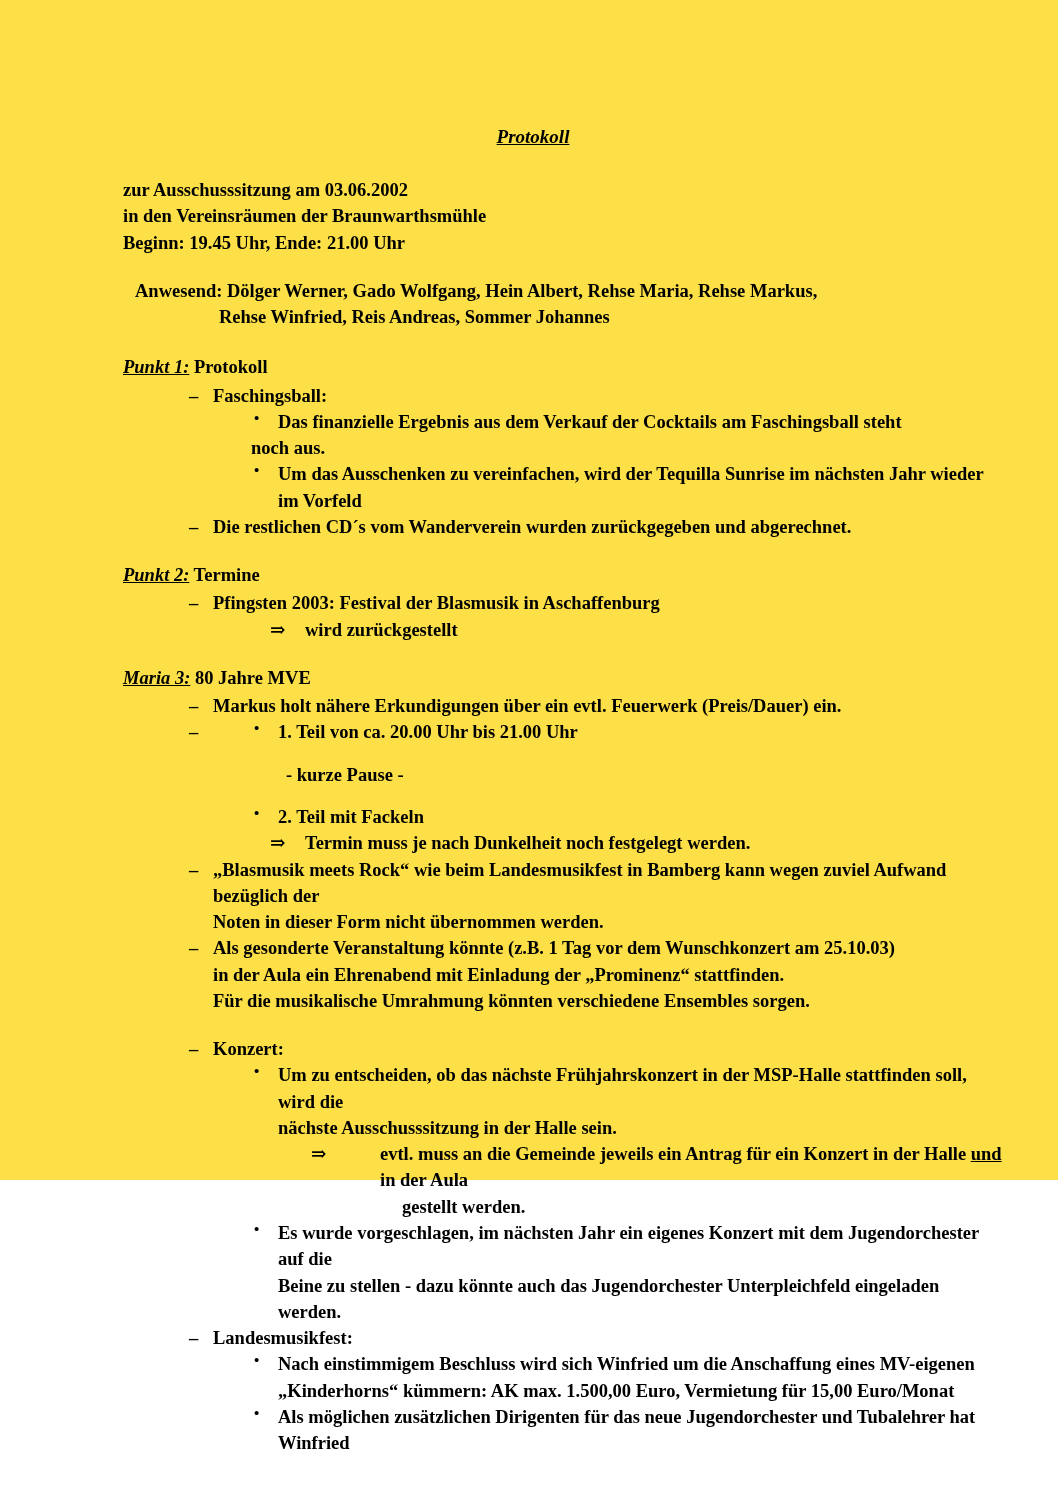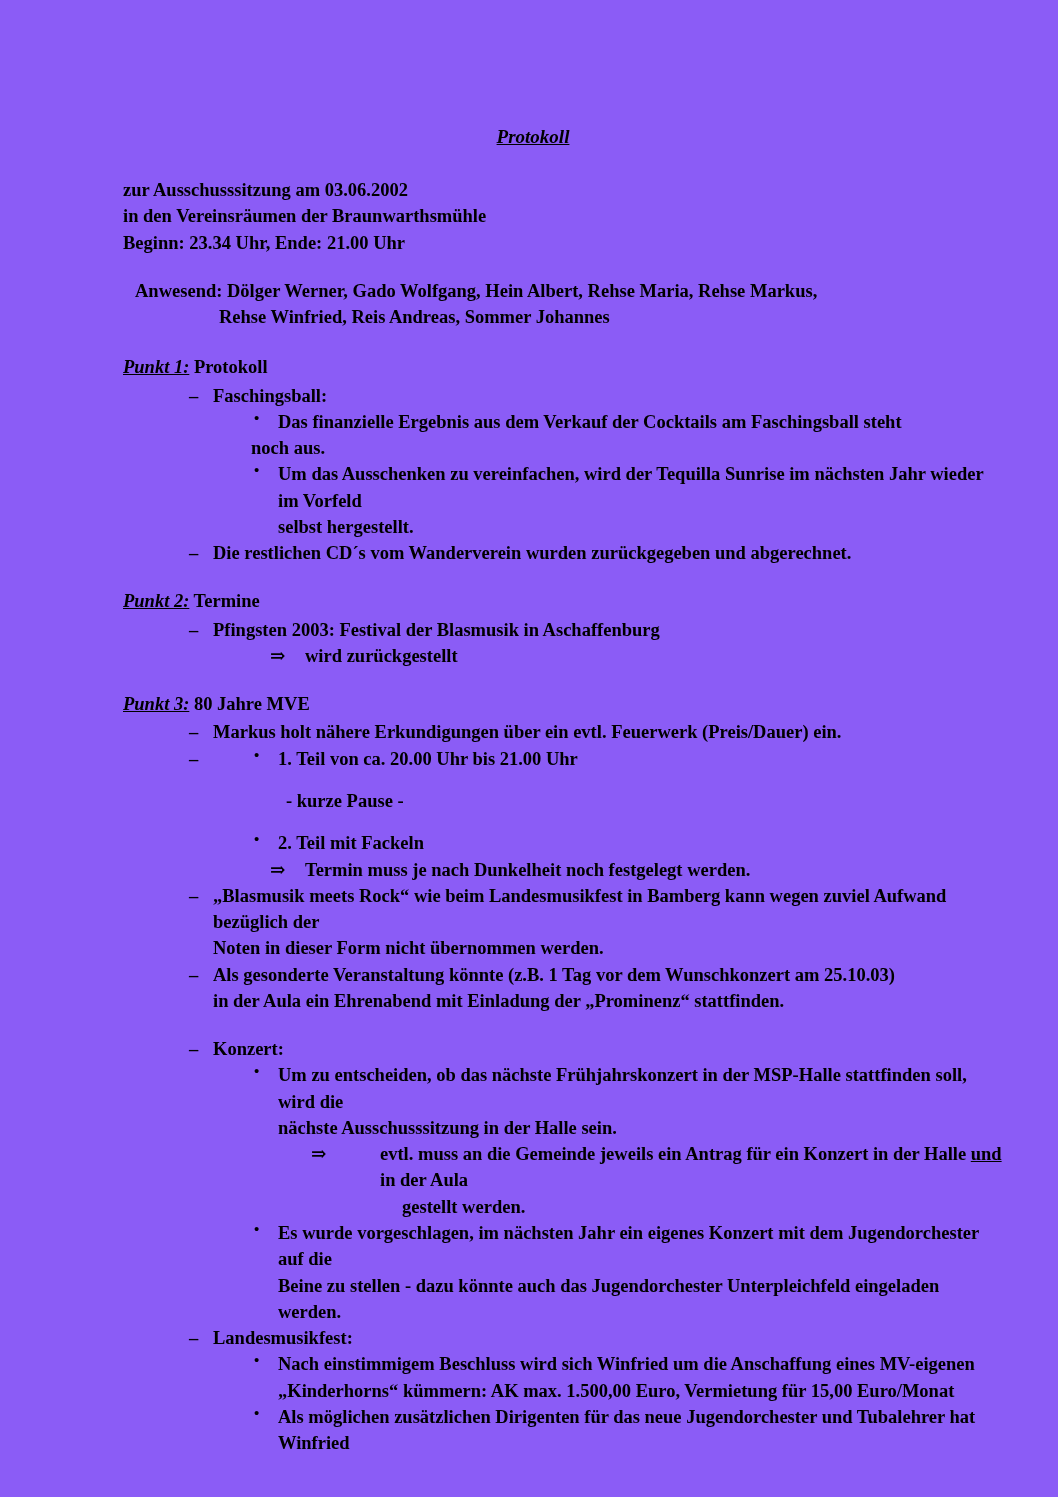--- a/index.html
+++ b/index.html
@@ -12,22 +12,22 @@
     height: 1497px;
     font-family: "Liberation Serif", "DejaVu Serif", serif;
     color: #000000;
     position: relative;
     overflow: hidden;
   }
   .page {
     position: absolute;
     left: 0; top: 0;
     width: 1058px;
-    height: 1497px;
-    background: #8b5cf6;
+    height: 1180px;
+    background: #fde047;
   }
   .content {
     position: absolute;
     left: 123px;
     top: 124px;
     width: 880px;
     font-size: 18.5px;
     line-height: 1.42;
     font-weight: 700;
   }
@@ -132,21 +132,21 @@
 <body>
 
 <div class="page">
   <div class="content">
 
     <div class="doc-title">Protokoll</div>
 
     <div class="header-block">
       <div class="line">zur Ausschusssitzung am 03.06.2002</div>
       <div class="line">in den Vereinsräumen der Braunwarthsmühle</div>
-      <div class="line">Beginn: 23.34 Uhr, Ende: 21.00 Uhr</div>
+      <div class="line">Beginn: 19.45 Uhr, Ende: 21.00 Uhr</div>
     </div>
 
     <div class="attend-block">
       <div class="line1">Anwesend: Dölger Werner, Gado Wolfgang, Hein Albert, Rehse Maria, Rehse Markus,</div>
       <div class="line2">Rehse Winfried, Reis Andreas, Sommer Johannes</div>
     </div>
 
     <div class="section">
       <div class="section-heading">
         <span class="pt-label">Punkt 1:</span><span> </span><span class="pt-title">Protokoll</span>
@@ -159,21 +159,20 @@
 
       <div class="lvl2">
         <span class="marker">•</span>
         <span class="cont">Das finanzielle Ergebnis aus dem Verkauf der Cocktails am Faschingsball steht</span>
       </div>
       <div class="odd-cont">noch aus.</div>
 
       <div class="lvl2">
         <span class="marker">•</span>
         <span class="cont">Um das Ausschenken zu vereinfachen, wird der Tequilla Sunrise im nächsten Jahr wieder im Vorfeld</span>
-        <span class="cont">selbst hergestellt.</span>
       </div>
 
       <div class="lvl1">
         <span class="marker">–</span>
         <span class="cont">Die restlichen CD´s vom Wanderverein wurden zurückgegeben und abgerechnet.</span>
       </div>
     </div>
 
     <div class="section">
       <div class="section-heading">
@@ -186,21 +185,21 @@
       </div>
 
       <div class="lvl3-arrow">
         <span class="marker">⇒</span>
         <span class="cont">wird zurückgestellt</span>
       </div>
     </div>
 
     <div class="section">
       <div class="section-heading">
-        <span class="pt-label">Punkt 3:</span><span> </span><span class="pt-title">80 Jahre MVE</span>
+        <span class="pt-label">Maria 3:</span><span> </span><span class="pt-title">80 Jahre MVE</span>
       </div>
 
       <div class="lvl1">
         <span class="marker">–</span>
         <span class="cont">Markus holt nähere Erkundigungen über ein evtl. Feuerwerk (Preis/Dauer) ein.</span>
       </div>
 
       <div class="lvl1">
         <span class="marker">–</span>
       </div>
@@ -225,20 +224,21 @@
       <div class="lvl1">
         <span class="marker">–</span>
         <span class="cont">„Blasmusik meets Rock“ wie beim Landesmusikfest in Bamberg kann wegen zuviel Aufwand bezüglich der</span>
         <span class="cont">Noten in dieser Form nicht übernommen werden.</span>
       </div>
 
       <div class="lvl1">
         <span class="marker">–</span>
         <span class="cont">Als gesonderte Veranstaltung könnte (z.B. 1 Tag vor dem Wunschkonzert am 25.10.03)</span>
         <span class="cont">in der Aula ein Ehrenabend mit Einladung der „Prominenz“ stattfinden.</span>
+        <span class="cont">Für die musikalische Umrahmung könnten verschiedene Ensembles sorgen.</span>
       </div>
     </div>
 
     <div class="section">
 
       <div class="lvl1">
         <span class="marker">–</span>
         <span class="cont">Konzert:</span>
       </div>
 

